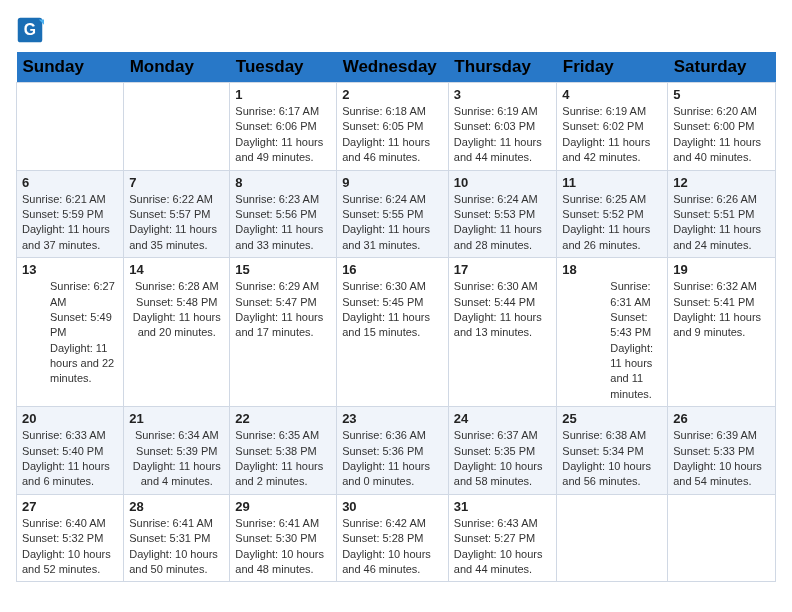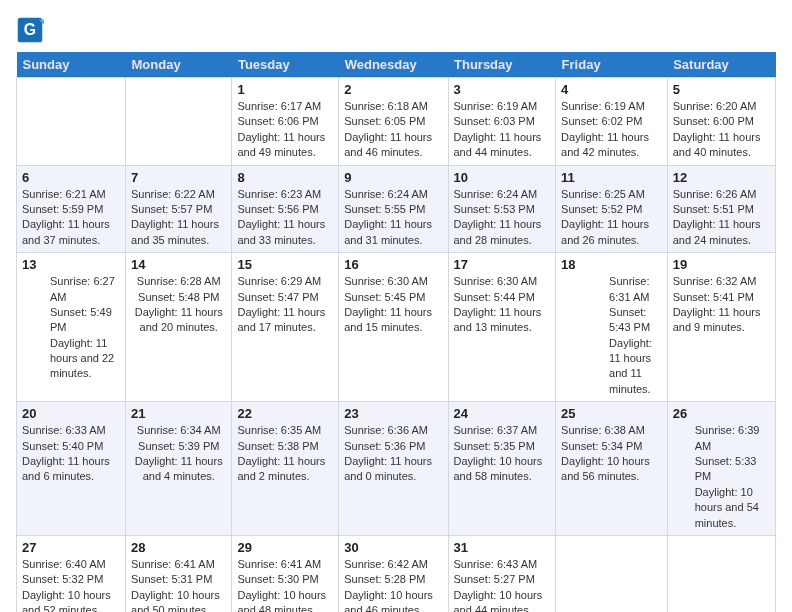--- a/index.html
+++ b/index.html
@@ -42,24 +42,24 @@
       font-size: 16px;
       color: #333;
     }
     table {
       width: 100%;
       border-collapse: collapse;
       font-size: 11px;
     }
     thead th {
       background: #2878c8;
-      color: #e5e5e5;
+      color: #000000;
       text-align: left;
       padding: 5px 6px;
-      font-size: 13px;
+      font-size: 17px;
       font-weight: bold;
     }
     tbody td {
       border: 1px solid #d0d8e4;
       vertical-align: top;
       padding: 4px 5px;
       min-height: 72px;
       background: #fff;
       width: 113px;
     }
@@ -268,21 +268,21 @@
 Daylight: 10 hours and 58 minutes.</div>
         </td>
         <td>
           <span class="day-num">25</span>
           <div class="day-detail" style="white-space: pre-line;">Sunrise: 6:38 AM
 Sunset: 5:34 PM
 Daylight: 10 hours and 56 minutes.</div>
         </td>
         <td>
           <span class="day-num">26</span>
-          <div class="day-detail" style="white-space: pre-line; margin-left: 22px;">Sunrise: 6:39 AM
+          <div class="day-detail" style="white-space: pre-line;">Sunrise: 6:39 AM
 Sunset: 5:33 PM
 Daylight: 10 hours and 54 minutes.</div>
         </td>
       </tr>
       <tr>
         <td>
           <span class="day-num">27</span>
           <div class="day-detail" style="white-space: pre-line;">Sunrise: 6:40 AM
 Sunset: 5:32 PM
 Daylight: 10 hours and 52 minutes.</div>

